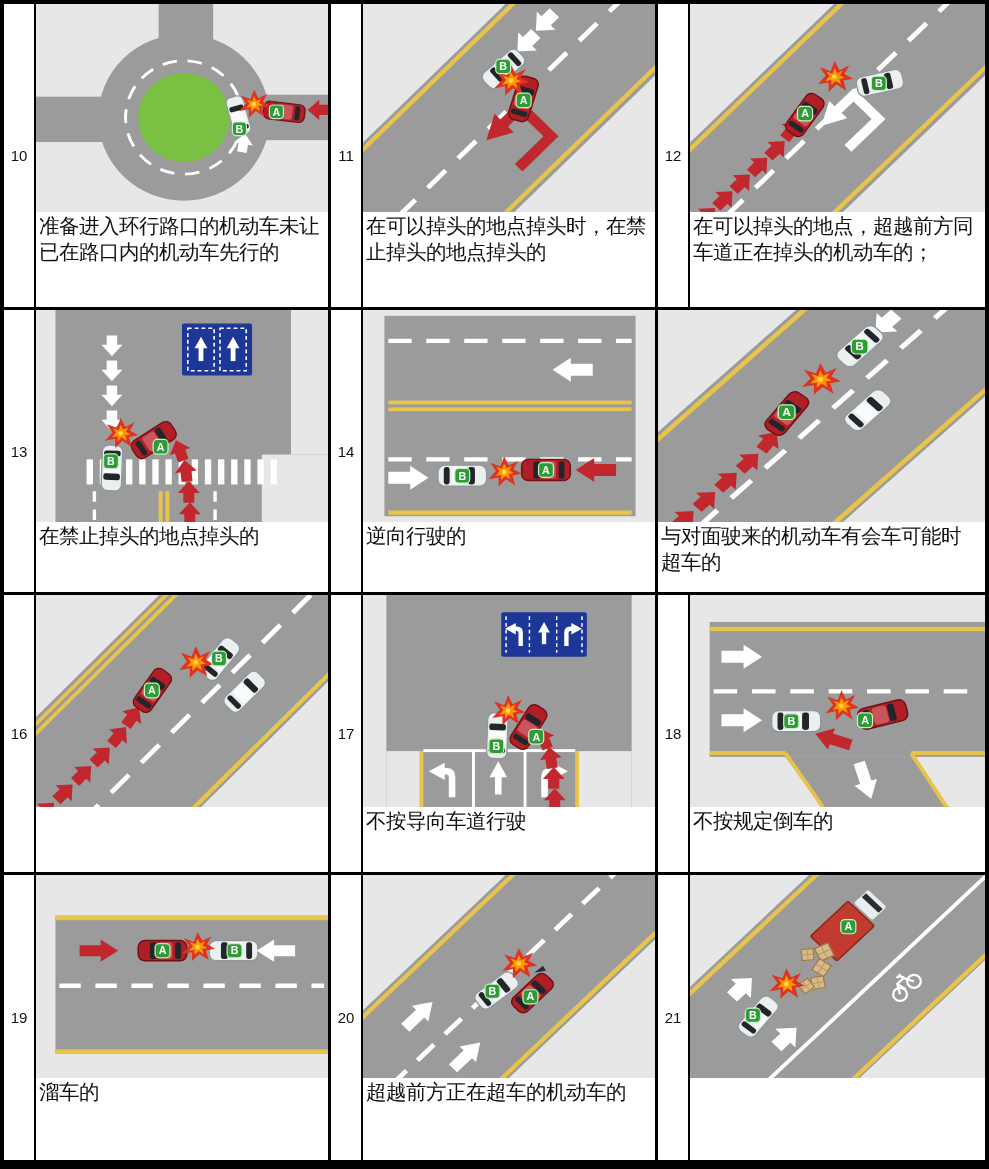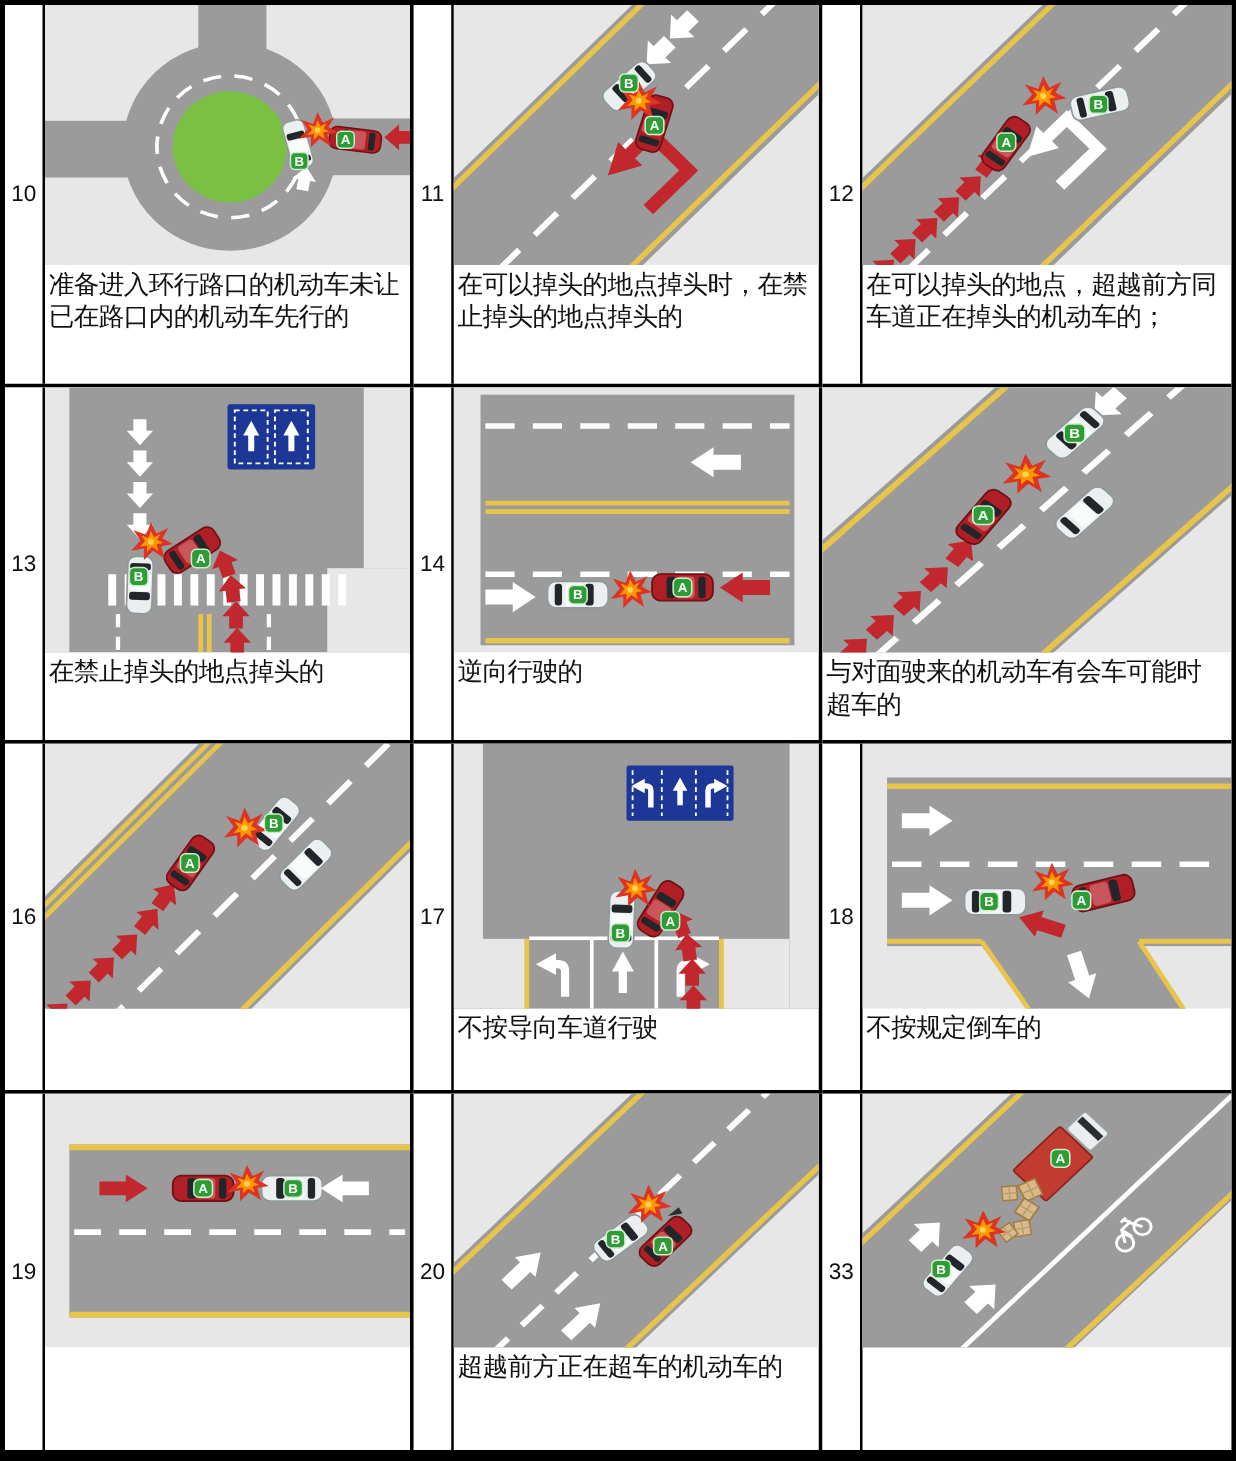--- a/index.html
+++ b/index.html
@@ -7,25 +7,25 @@
     width:989px;height:1169px;box-sizing:border-box;background:#fff;
     border:4px solid #000;border-bottom:9px solid #000;
     display:grid;grid-template-columns:1fr 1fr 1fr;
     grid-template-rows:306px 285px 280px auto;
     font-family:"Liberation Sans","DejaVu Sans",sans-serif;
   }
   .cell{border-right:3px solid #000;border-bottom:3px solid #000;display:flex;min-width:0;background:#fff;}
   .cell.lastcol{border-right:none;}
   .cell.lastrow{border-bottom:none;}
   .numcol{width:30px;flex:none;border-right:2px solid #000;display:flex;align-items:center;justify-content:center;
-    font-size:18px;color:#111;}
+    font-size:15px;color:#111;}
   .content{flex:1;display:flex;flex-direction:column;min-width:0;}
   .diagram{display:block;width:100%;}
   .r1 .diagram{height:208px;} .r2 .diagram{height:212px;} .r3 .diagram{height:212px;} .r4 .diagram{height:203px;}
-  .caption{padding:3px 5px 0 3px;font-size:20.5px;line-height:1.28;color:#111;font-weight:500;letter-spacing:-0.5px;}
+  .caption{padding:3px 5px 0 3px;font-size:20.5px;line-height:1.28;color:#111;font-weight:500;letter-spacing:-0.5px;font-family:Liberation Mono, monospace;}
   .tg{font-size:11px;font-weight:bold;fill:#fff;text-anchor:middle;font-family:"Liberation Sans",sans-serif;}
 </style>
 </head>
 <body>
 
 <svg width="0" height="0" style="position:absolute" aria-hidden="true">
 <defs>
   <g id="car-red">
     <rect x="-25" y="-11" width="50" height="22" rx="7" fill="#b01f26" stroke="#701015" stroke-width="1.5"></rect>
     <rect x="-10" y="-9" width="15" height="18" rx="3" fill="#c9565c"></rect>
@@ -407,20 +407,21 @@
         <use href="#car-red" transform="translate(130,82) rotate(180)"></use>
         <use href="#car-white" transform="translate(203,82) rotate(180)"></use>
         <use href="#barrow" fill="#c1272d" transform="translate(64,82) scale(1.2)"></use>
         <use href="#barrow" fill="#fff" transform="translate(247,82) rotate(180) scale(1.2)"></use>
         <use href="#spark" transform="translate(166,78) scale(0.95)"></use>
         <use href="#tag" transform="translate(130,82) scale(0.9)"></use>
           <text class="tg" x="130" y="86">A</text>
         <use href="#tag" transform="translate(204,82) scale(0.9)"></use>
           <text class="tg" x="204" y="86">B</text>
       </svg>
+      <div class="caption">溜车的</div>
     </div>
   </div>
 
   <div class="cell r4 lastrow">
     <div class="numcol">20</div>
     <div class="content">
       <svg class="diagram" viewBox="0 0 300 220" preserveAspectRatio="none">
         <rect width="300" height="220" fill="#e7e7e7"></rect>
         <g transform="rotate(-45 150 111)">
           <rect x="-100" y="30" width="500" height="158" fill="#9b9b9b"></rect>
@@ -437,21 +438,21 @@
         <use href="#tag" transform="translate(133,126) scale(0.9)"></use>
           <text class="tg" x="133" y="130">B</text>
         <use href="#tag" transform="translate(172,132) scale(0.9)"></use>
           <text class="tg" x="172" y="136">A</text>
       </svg>
       <div class="caption">超越前方正在超车的机动车的</div>
     </div>
   </div>
 
   <div class="cell r4 lastcol lastrow">
-    <div class="numcol">33</div>
+    <div class="numcol">21</div>
     <div class="content">
       <svg class="diagram" viewBox="0 0 300 220" preserveAspectRatio="none">
         <rect width="300" height="220" fill="#e7e7e7"></rect>
         <g transform="rotate(-45 150 111)">
           <rect x="-100" y="12" width="500" height="192" fill="#9b9b9b"></rect>
           <rect x="-100" y="15" width="500" height="4.5" fill="#e8c44a"></rect>
           <rect x="-100" y="198" width="500" height="4.5" fill="#e8c44a"></rect>
           <line x1="-100" y1="140" x2="400" y2="140" stroke="#fff" stroke-width="4"></line>
           <use href="#truck-red" transform="translate(200,79)"></use>
           <g>

